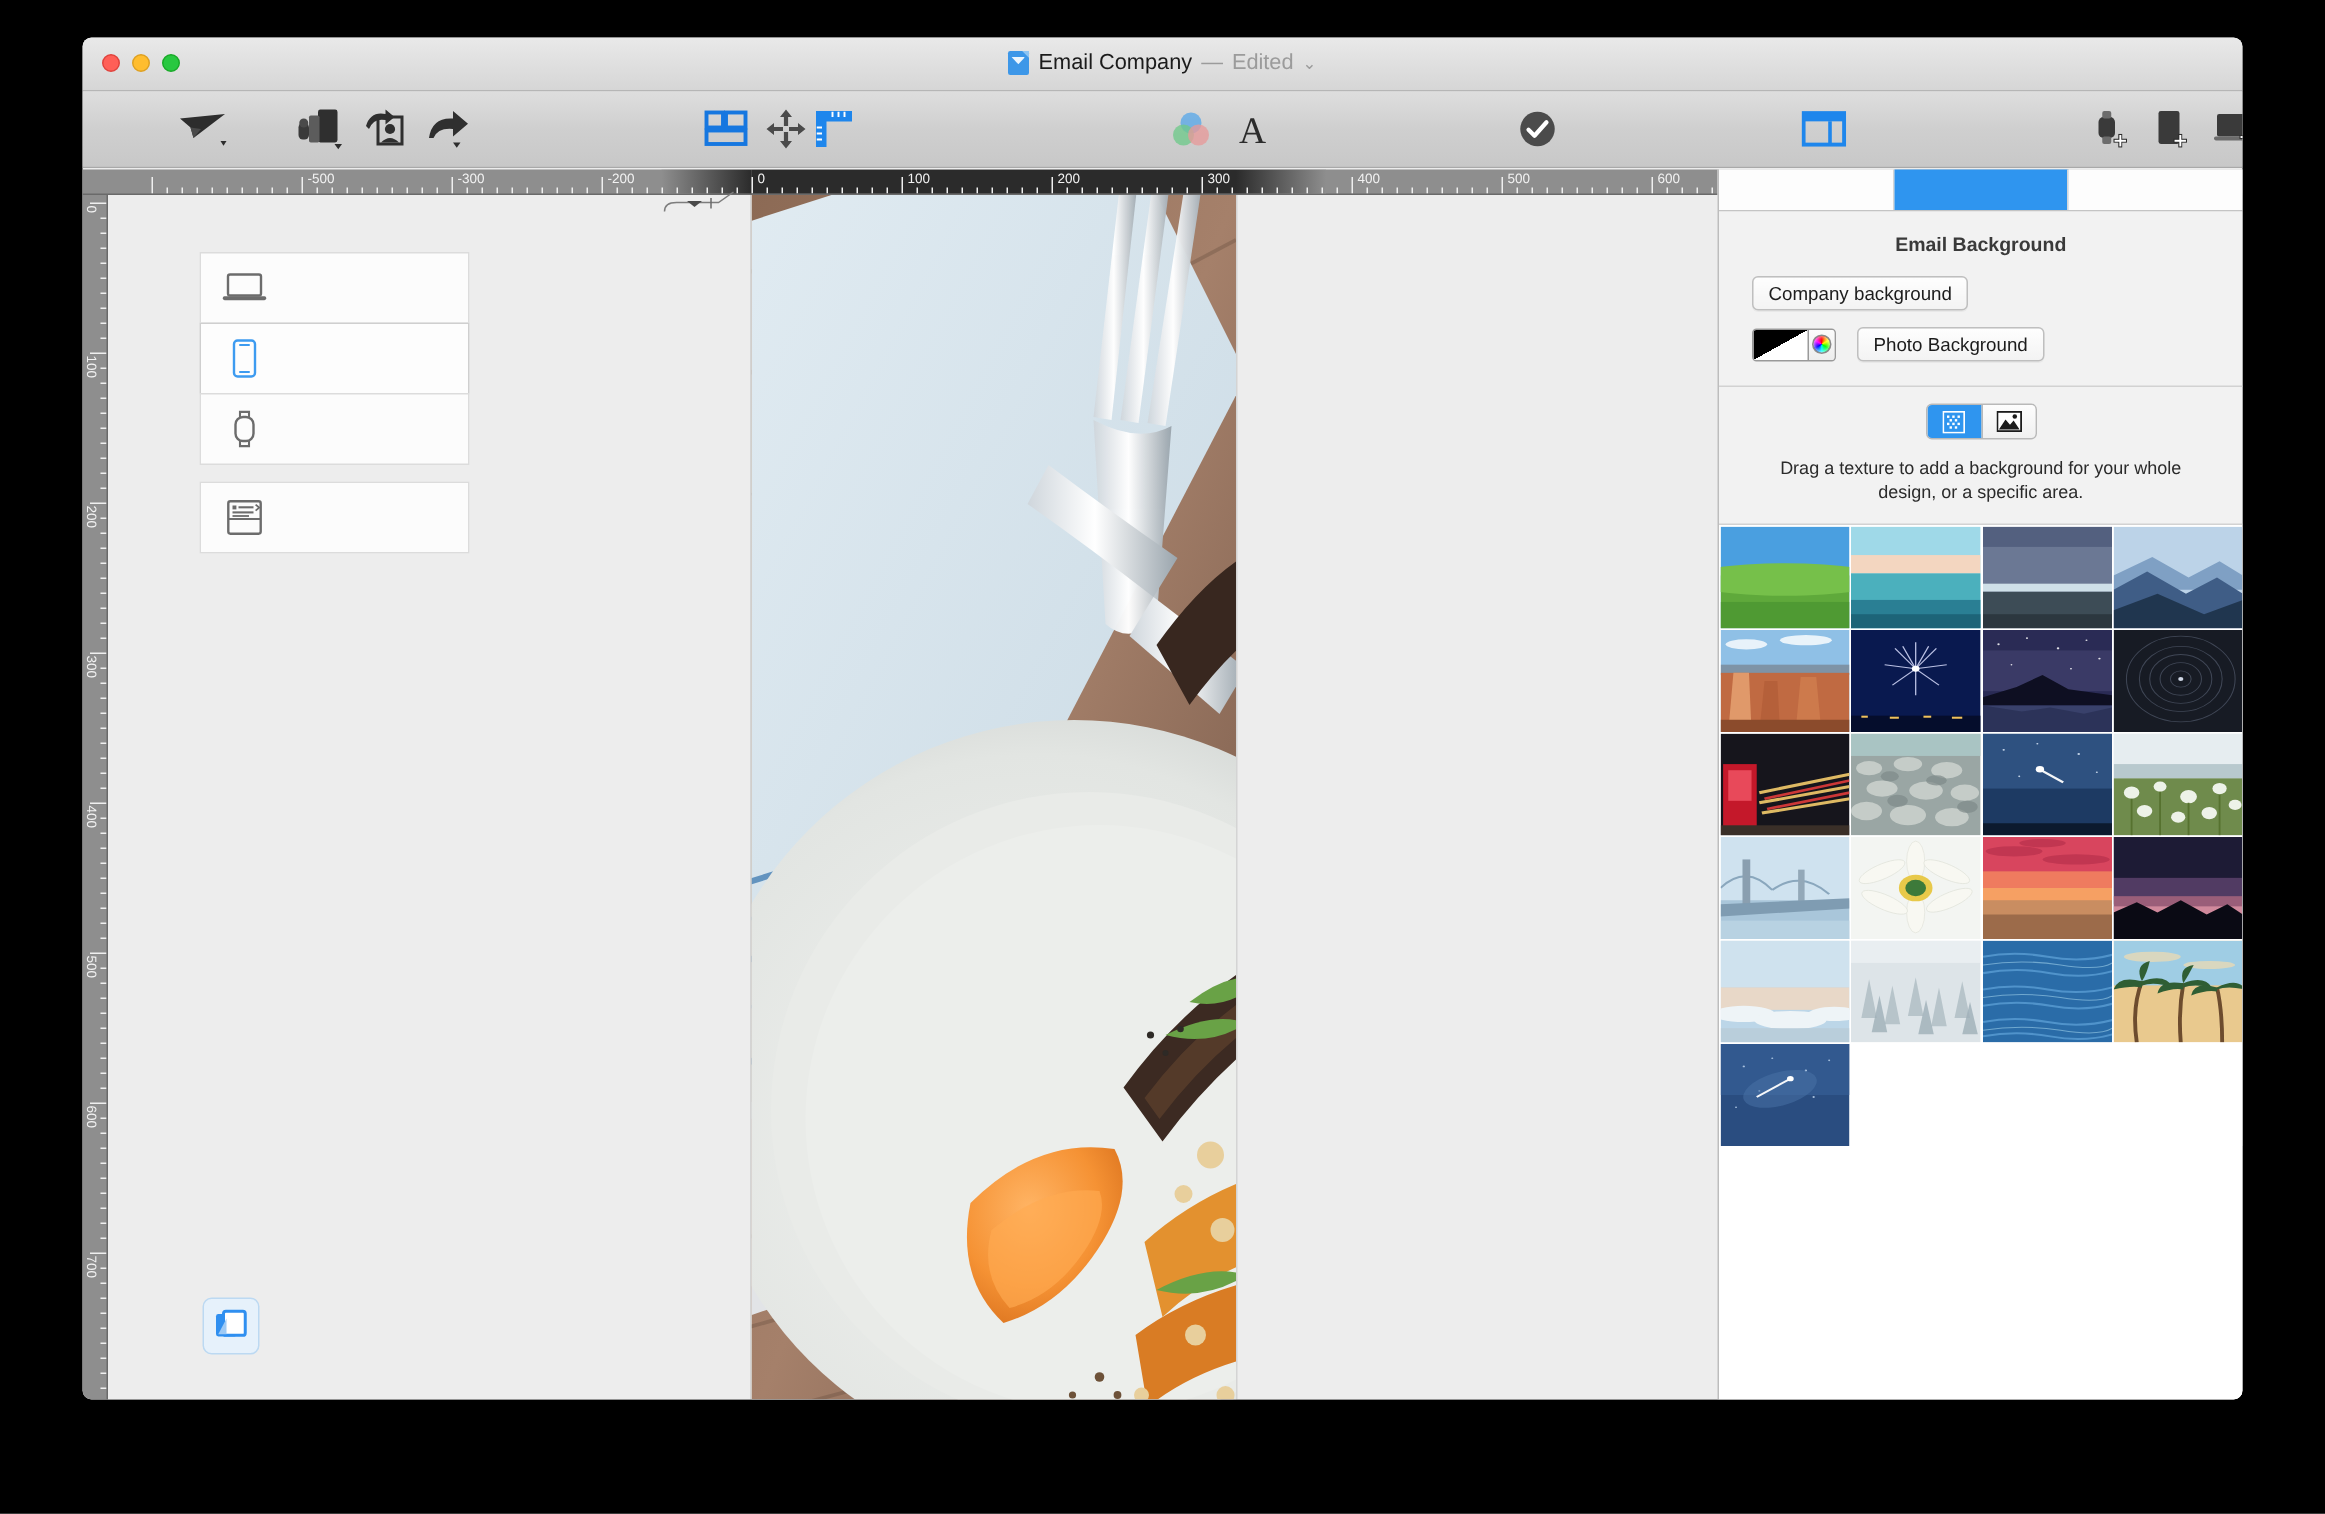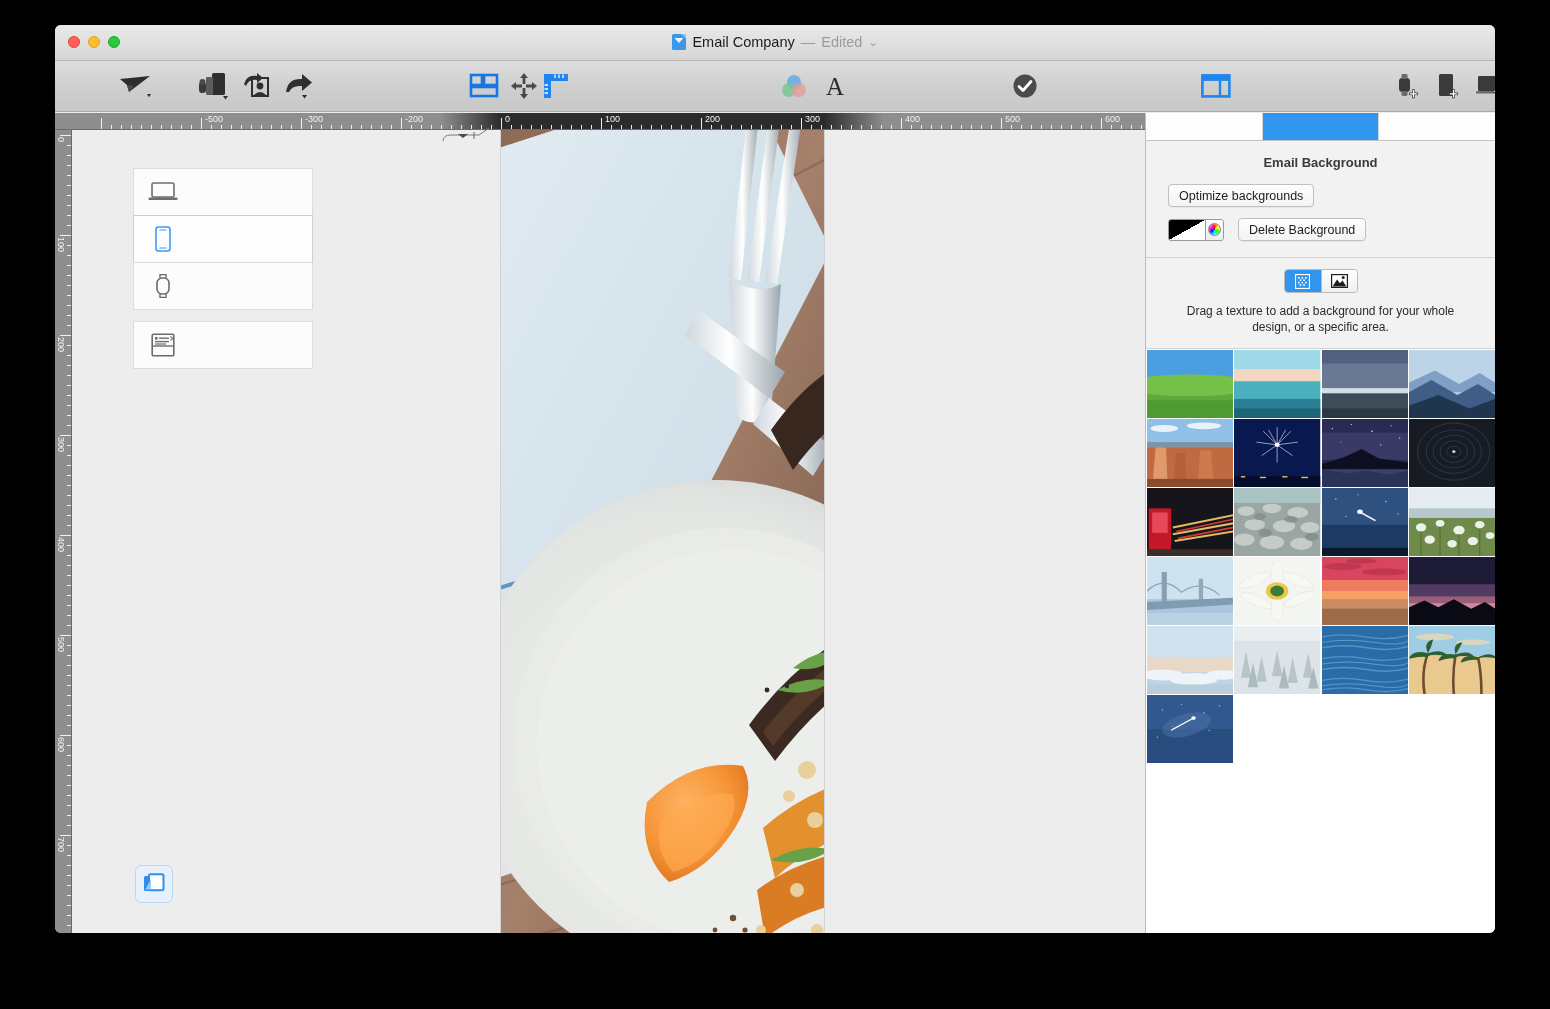--- a/index.html
+++ b/index.html
@@ -846,29 +846,29 @@
   <div id="inspector">
 
     <div id="tabs">
         <div class="tab"></div>
         <div class="tab active"></div>
         <div class="tab"></div>
       </div>
 
     <div class="isec" id="sec-bg">
       <div class="isec-title">Email Background</div>
-      <button class="btn">Optimize backgrounds</button>
+      <button class="btn">Company background</button>
       <div id="swatch-row">
         <div id="swatch">
           <div class="halves"></div>
           <div class="wheelbox">
             <div class="cwheel"></div>
           </div>
         </div>
-        <button class="btn">Delete Background</button>
+        <button class="btn">Photo Background</button>
       </div>
     </div>
 
 
     <div class="isec" id="sec-toggle">
       <div id="seg">
         <div class="seg-btn on">
           <svg width="15" height="15" viewBox="0 0 15 15">
             <rect x="0.5" y="0.5" width="14" height="14" fill="none" stroke="#fff" stroke-width="1.2"></rect>
             <g fill="#fff">

